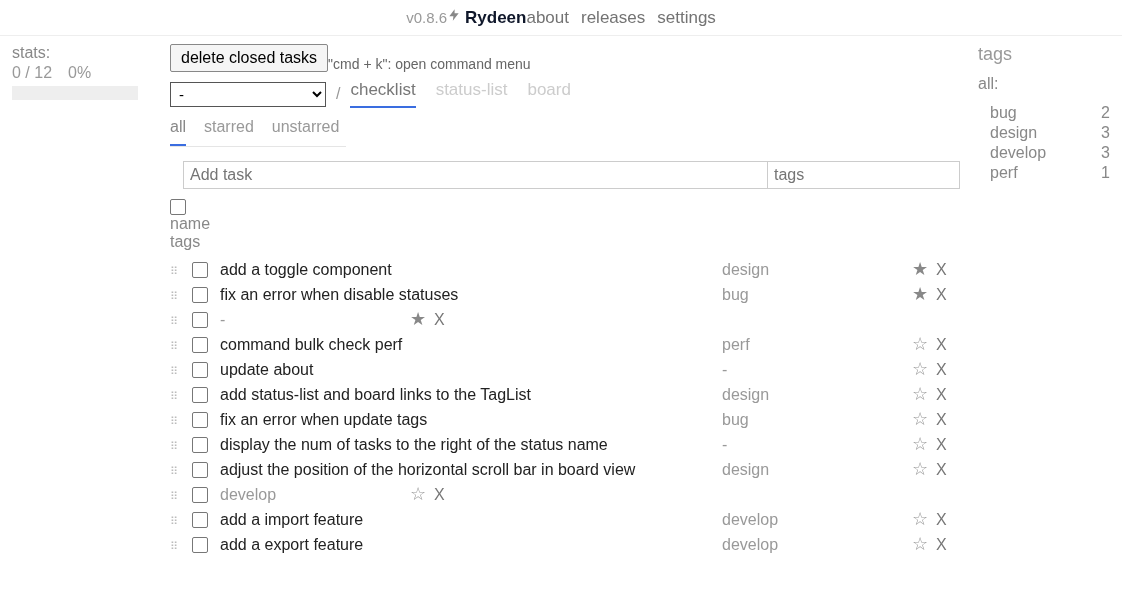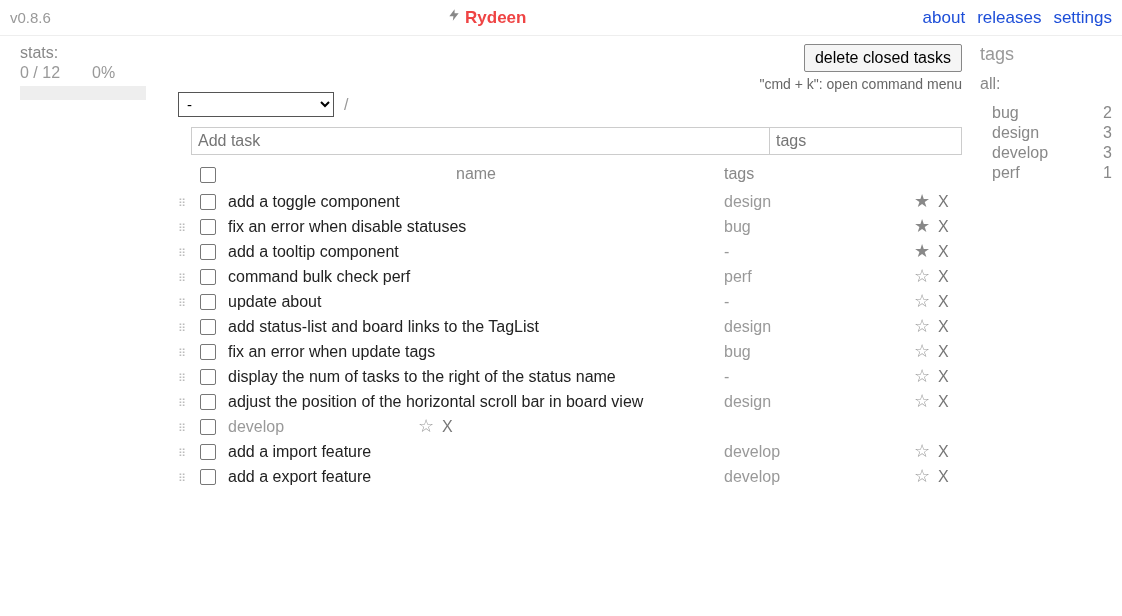--- a/index.html
+++ b/index.html
@@ -7,54 +7,55 @@
   font-family: -apple-system, BlinkMacSystemFont, "Segoe UI", Helvetica, Arial, sans-serif;
   font-size: 16px;
   color: #333;
   width: 1122px;
   height: 616px;
   background: #fff;
   position: relative;
 }
 .header {
   display: flex;
-  justify-content: space-between;
+  justify-content: center;
   align-items: center;
   padding: 6px 10px;
   border-bottom: 1px solid #eee;
 }
 .version { color: #999; font-size: 15px; }
 .brand {
-  color: #ef4444;
+  color: #0f172a;
   font-weight: bold;
   font-size: 17px;
   display: flex;
   align-items: center;
   gap: 4px;
 }
 .brand svg { width: 14px; height: 18px; }
 .nav-links { display: flex; gap: 12px; }
-.nav-links span { color: #1d4ed8; font-size: 17px; cursor: pointer; }
+.nav-links span { color: #737373; font-size: 17px; cursor: pointer; }
 
 .content {
   display: flex;
-  padding: 8px 10px 0 20px;
+  padding: 8px 10px 0 12px;
 }
 
 .stats-col { width: 158px; flex-shrink: 0; }
 .stats-label { color: #888; font-size: 16px; }
-.stats-row { display: flex; gap: 32px; color: #999; font-size: 16px; margin-top: 2px;}
+.stats-row { display: flex; gap: 16px; color: #999; font-size: 16px; margin-top: 2px;}
 .stats-bar { width: 126px; height: 14px; background: #eee; margin-top: 4px; }
 
 .main-col { flex: 1; max-width: 790px; }
 
 .top-actions {
   display: flex;
-  flex-direction: column;
+  flex-direction: row;
   align-items: flex-end;
+  margin-bottom: 8px;
 }
 .delete-btn {
   font-size: 16px;
   padding: 4px 10px;
   background: #f5f5f5;
   border: 1px solid #888;
   border-radius: 2px;
   cursor: pointer;
 }
 .hint { color: #666; font-size: 14px; margin-top: 4px; }
@@ -116,24 +117,25 @@
   width: 192px;
   font-size: 16px;
   padding: 4px 6px;
   border: 1px solid #ccc;
   border-left: none;
   color: #888;
 }
 
 .table-header {
   display: flex;
-  align-items: flex-end;
+  align-items: flex-start;
   padding: 6px 0;
   color: #888;
   font-size: 16px;
+  flex-direction: column;
 }
 .col-handle { width: 22px; }
 .col-check { width: 28px; display: flex; align-items: center; }
 .col-name { flex: 1; }
 .col-tags { width: 190px; }
 .col-star { width: 24px; }
 .col-del { width: 24px; }
 
 .task-row {
   display: flex;
@@ -206,22 +208,32 @@
     <div class="top-actions">
       <button class="delete-btn">delete closed tasks</button>
       <div class="hint">"cmd + k": open command menu</div>
     </div>
 
     <div class="view-row">
       <select class="dropdown">
         <option>-</option>
       </select>
       <span class="slash">/</span>
-    </div>
-
+      <div class="view-tabs">
+        <span class="view-tab active">checklist</span>
+        <span class="view-tab">status-list</span>
+        <span class="view-tab">board</span>
+      </div>
+    </div>
+
+    <div class="filter-tabs">
+      <span class="filter-tab active">all</span>
+      <span class="filter-tab">starred</span>
+      <span class="filter-tab">unstarred</span>
+    </div>
 
     <div class="add-row">
       <input class="add-task" placeholder="Add task" style="">
       <input class="add-tags" placeholder="tags" style="">
     </div>
 
     <div class="table-header">
       <div class="col-handle"></div>
       <div class="col-check">
           <div class="cbox"></div>
@@ -251,21 +263,20 @@
           <div class="col-name tname">fix an error when disable statuses</div>
           <div class="col-tags ttags">bug</div>
           <div class="col-star"><span class="star ">★</span></div>
           <div class="col-del"><span class="xdel">X</span></div>
         </div>
         <div class="task-row">
           <div class="col-handle"><span class="handle">⠿</span></div>
           <div class="col-check">
             <div class="cbox"></div>
           </div>
-          <div class="col-name tname">add a tooltip component</div>
           <div class="col-tags ttags">-</div>
           <div class="col-star"><span class="star ">★</span></div>
           <div class="col-del"><span class="xdel">X</span></div>
         </div>
         <div class="task-row">
           <div class="col-handle"><span class="handle">⠿</span></div>
           <div class="col-check">
             <div class="cbox"></div>
           </div>
           <div class="col-name tname">command bulk check perf</div>

